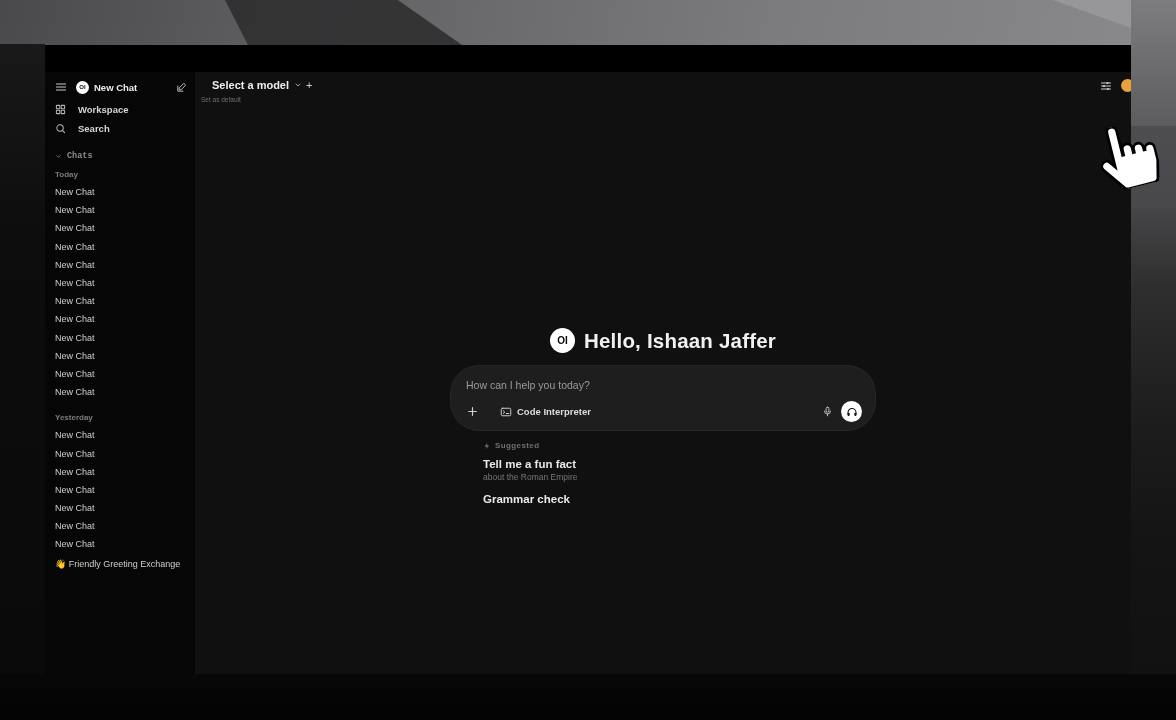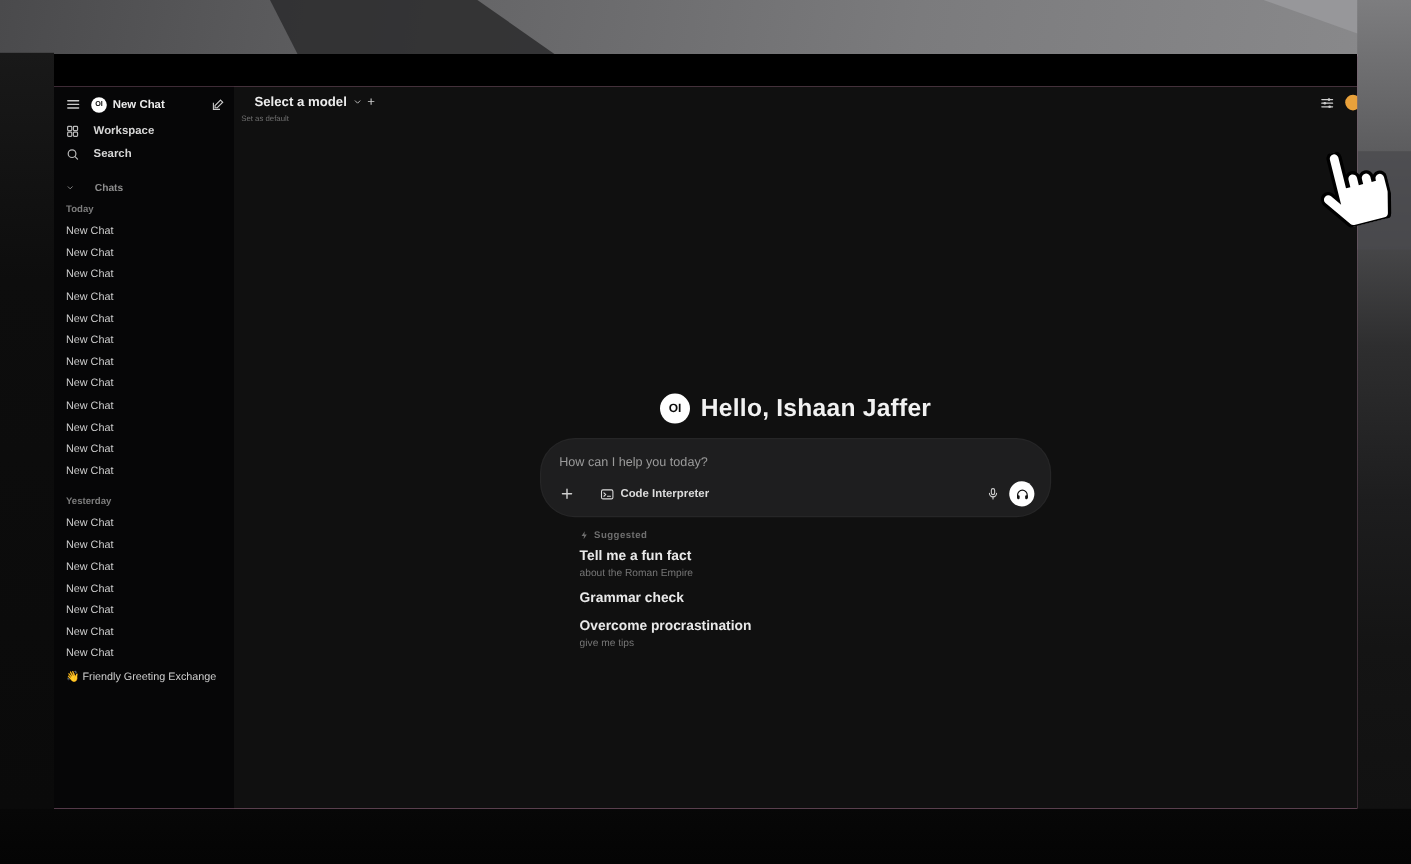--- a/index.html
+++ b/index.html
@@ -18,36 +18,36 @@
     background:linear-gradient(180deg,#191919,#0d0d0d 30%,#0a0a0a); }
   .bg-right { position:absolute; left:1131px; top:0; width:45px; height:720px;
     background:linear-gradient(180deg,#7d7d7f 0%,#636365 14%,#4c4c4e 26%,#2e2e2f 40%,#1d1d1e 58%,#141414 75%,#101010 100%); }
   .bg-right-square { position:absolute; left:1131px; top:126px; width:45px; height:82px;
     background:#4a4a4d; opacity:.75; }
   .bg-bottom { position:absolute; left:0; top:674px; width:1176px; height:46px;
     background:linear-gradient(180deg,#070707,#040404); }
 
   
   .window { position:absolute; left:45px; top:45px; width:1086px; height:629px;
-    background:#f9a8d4; overflow:hidden; }
+    background:#14532d; overflow:hidden; }
   .titlebar { position:absolute; left:0; top:0; width:1086px; height:27px; background:#000; }
 
   
   .sidebar { position:absolute; left:0; top:27px; width:150px; height:602px;
     background:#060607; color:#c9c9c9; padding:6px 8px 0 10px; }
   .sb-header { display:flex; align-items:center; height:18px; margin-bottom:4px; }
   .sb-header .logo { width:13px; height:13px; border-radius:50%; background:#fff; color:#0a0a0a;
     font-size:6px; font-weight:bold; display:flex; align-items:center; justify-content:center; margin:0 5px 0 9px; }
   .sb-title { font-size:9.5px; font-weight:bold; color:#ececec; }
   .sb-spacer { flex:1; }
   .icon { display:inline-flex; align-items:center; justify-content:center; color:#b9b9b9; }
   .sb-item { display:flex; align-items:center; gap:12px; height:19px; font-size:9.5px;
     font-weight:600; color:#d6d6d6; border-radius:5px; cursor:pointer; }
-  .sb-chats-label { display:flex; align-items:center; gap:17px; margin-top:13px;
-    font-size:8.5px; color:#8e8e8e; font-weight:600; }
+  .sb-chats-label { display:flex; align-items:center; gap:5px; margin-top:13px;
+    font-size:8.5px; color:#8e8e8e; font-weight:600;font-family:Liberation Mono, monospace; }
   .sb-section-label { margin-top:9px; font-size:8px; color:#7c7c7c; font-weight:600; height:13px; }
   .chat-list { list-style:none; }
   .chat-list li { height:18.2px; display:flex; align-items:center; font-size:9px;
     color:#cfcfcf; font-weight:500; cursor:pointer; border-radius:4px; }
   .named-chat { margin-top:1px; }
 
   
   .main { position:absolute; left:150px; top:27px; width:936px; height:602px; background:#101010; }
   .topbar { position:absolute; left:0; top:0; width:100%; height:34px; display:flex;
     align-items:flex-start; padding:7px 8px 0 6px;margin-left:11px; }
@@ -268,24 +268,20 @@
 
               <div class="prompt">
                 <div class="prompt-title">Tell me a fun fact</div>
                 <div class="prompt-sub">about the Roman Empire</div>
               </div>
 
               <div class="prompt">
                 <div class="prompt-title">Grammar check</div>
               </div>
 
-              <div class="prompt">
-                <div class="prompt-title">Overcome procrastination</div>
-                <div class="prompt-sub">give me tips</div>
-              </div>
             </div>
         </div>
       </div>
     </div>
   </div>
 
   <svg class="cursor" viewBox="0 0 448 512">
     <path fill="#ffffff" stroke="#000000" stroke-width="22" d="M448 240v96c0 3.1-.4 6.2-1.1 9.2l-32 136C410.7 499.2 394.6 512 376 512H168a40 40 0 0 1-32.4-16.5l-128-176c-13-17.9-9-42.9 8.8-55.9 17.9-13 42.9-9 55.9 8.8L104 316V40c0-22.1 17.9-40 40-40s40 17.9 40 40v200h8v-40c0-22.1 17.9-40 40-40s40 17.9 40 40v40h8v-24c0-22.1 17.9-40 40-40s40 17.9 40 40v24h8c0-22.1 17.9-40 40-40s40 17.9 40 40z"></path>
   </svg>
 </div>

